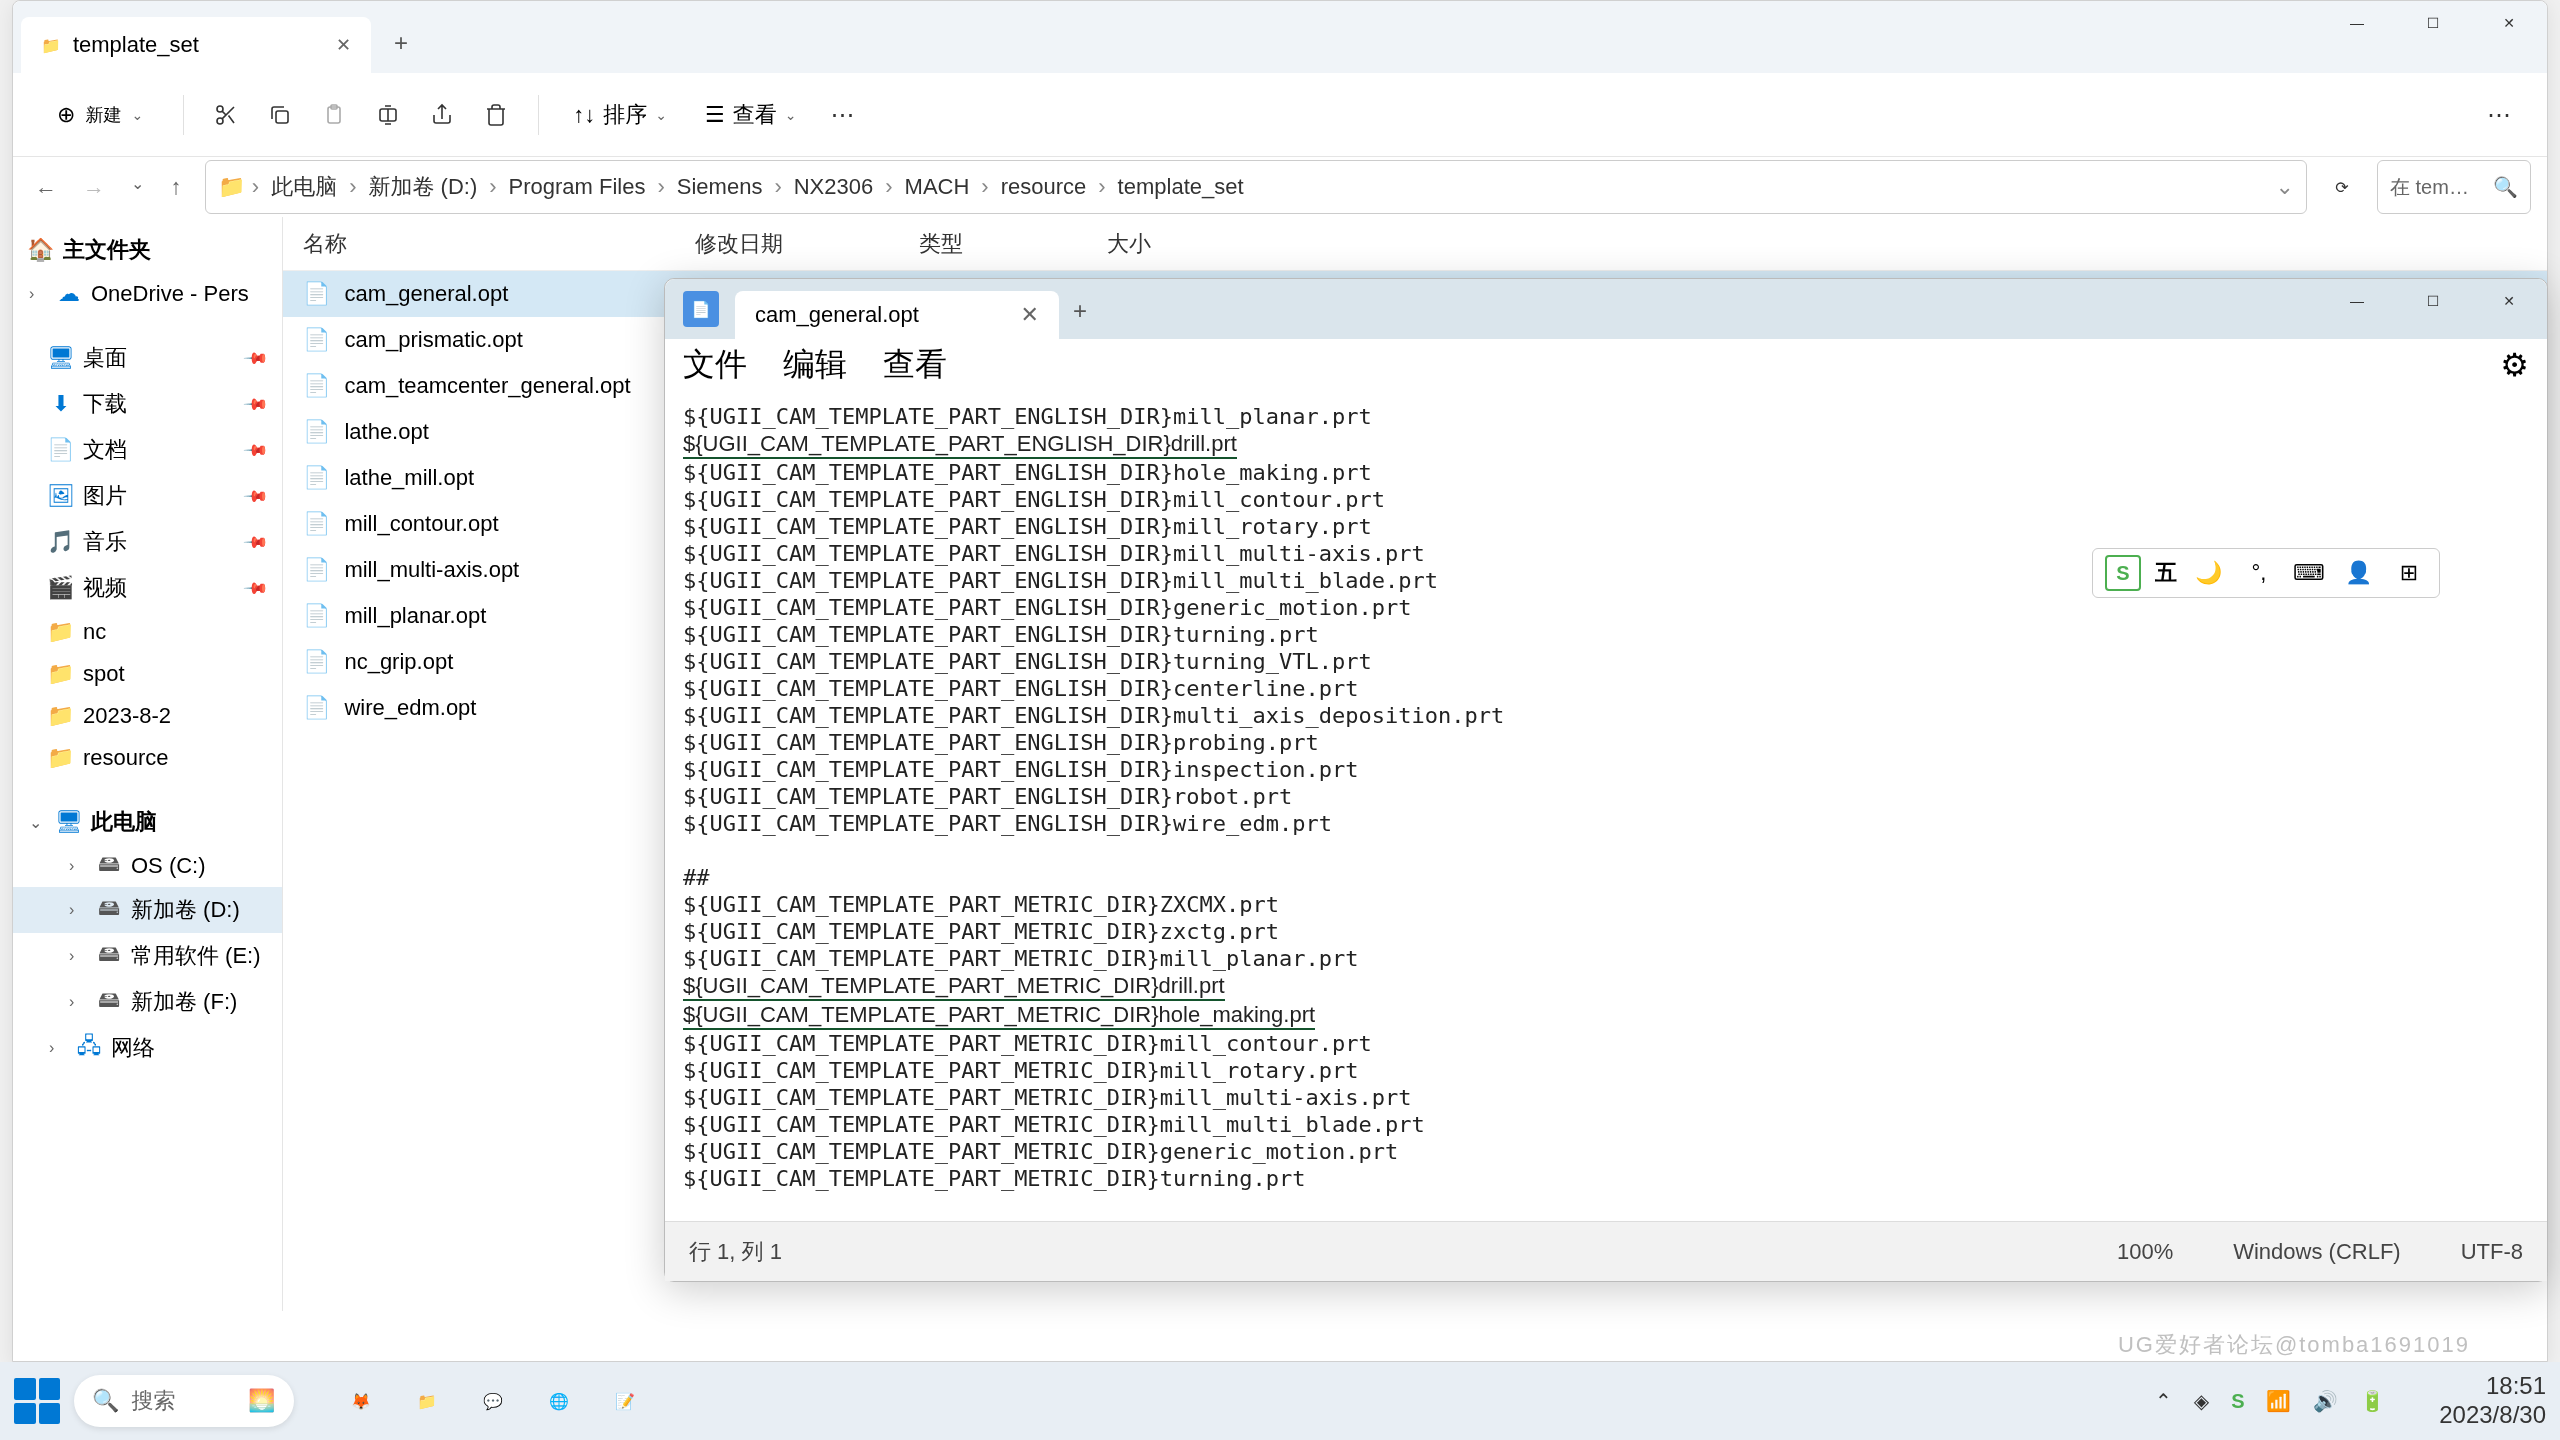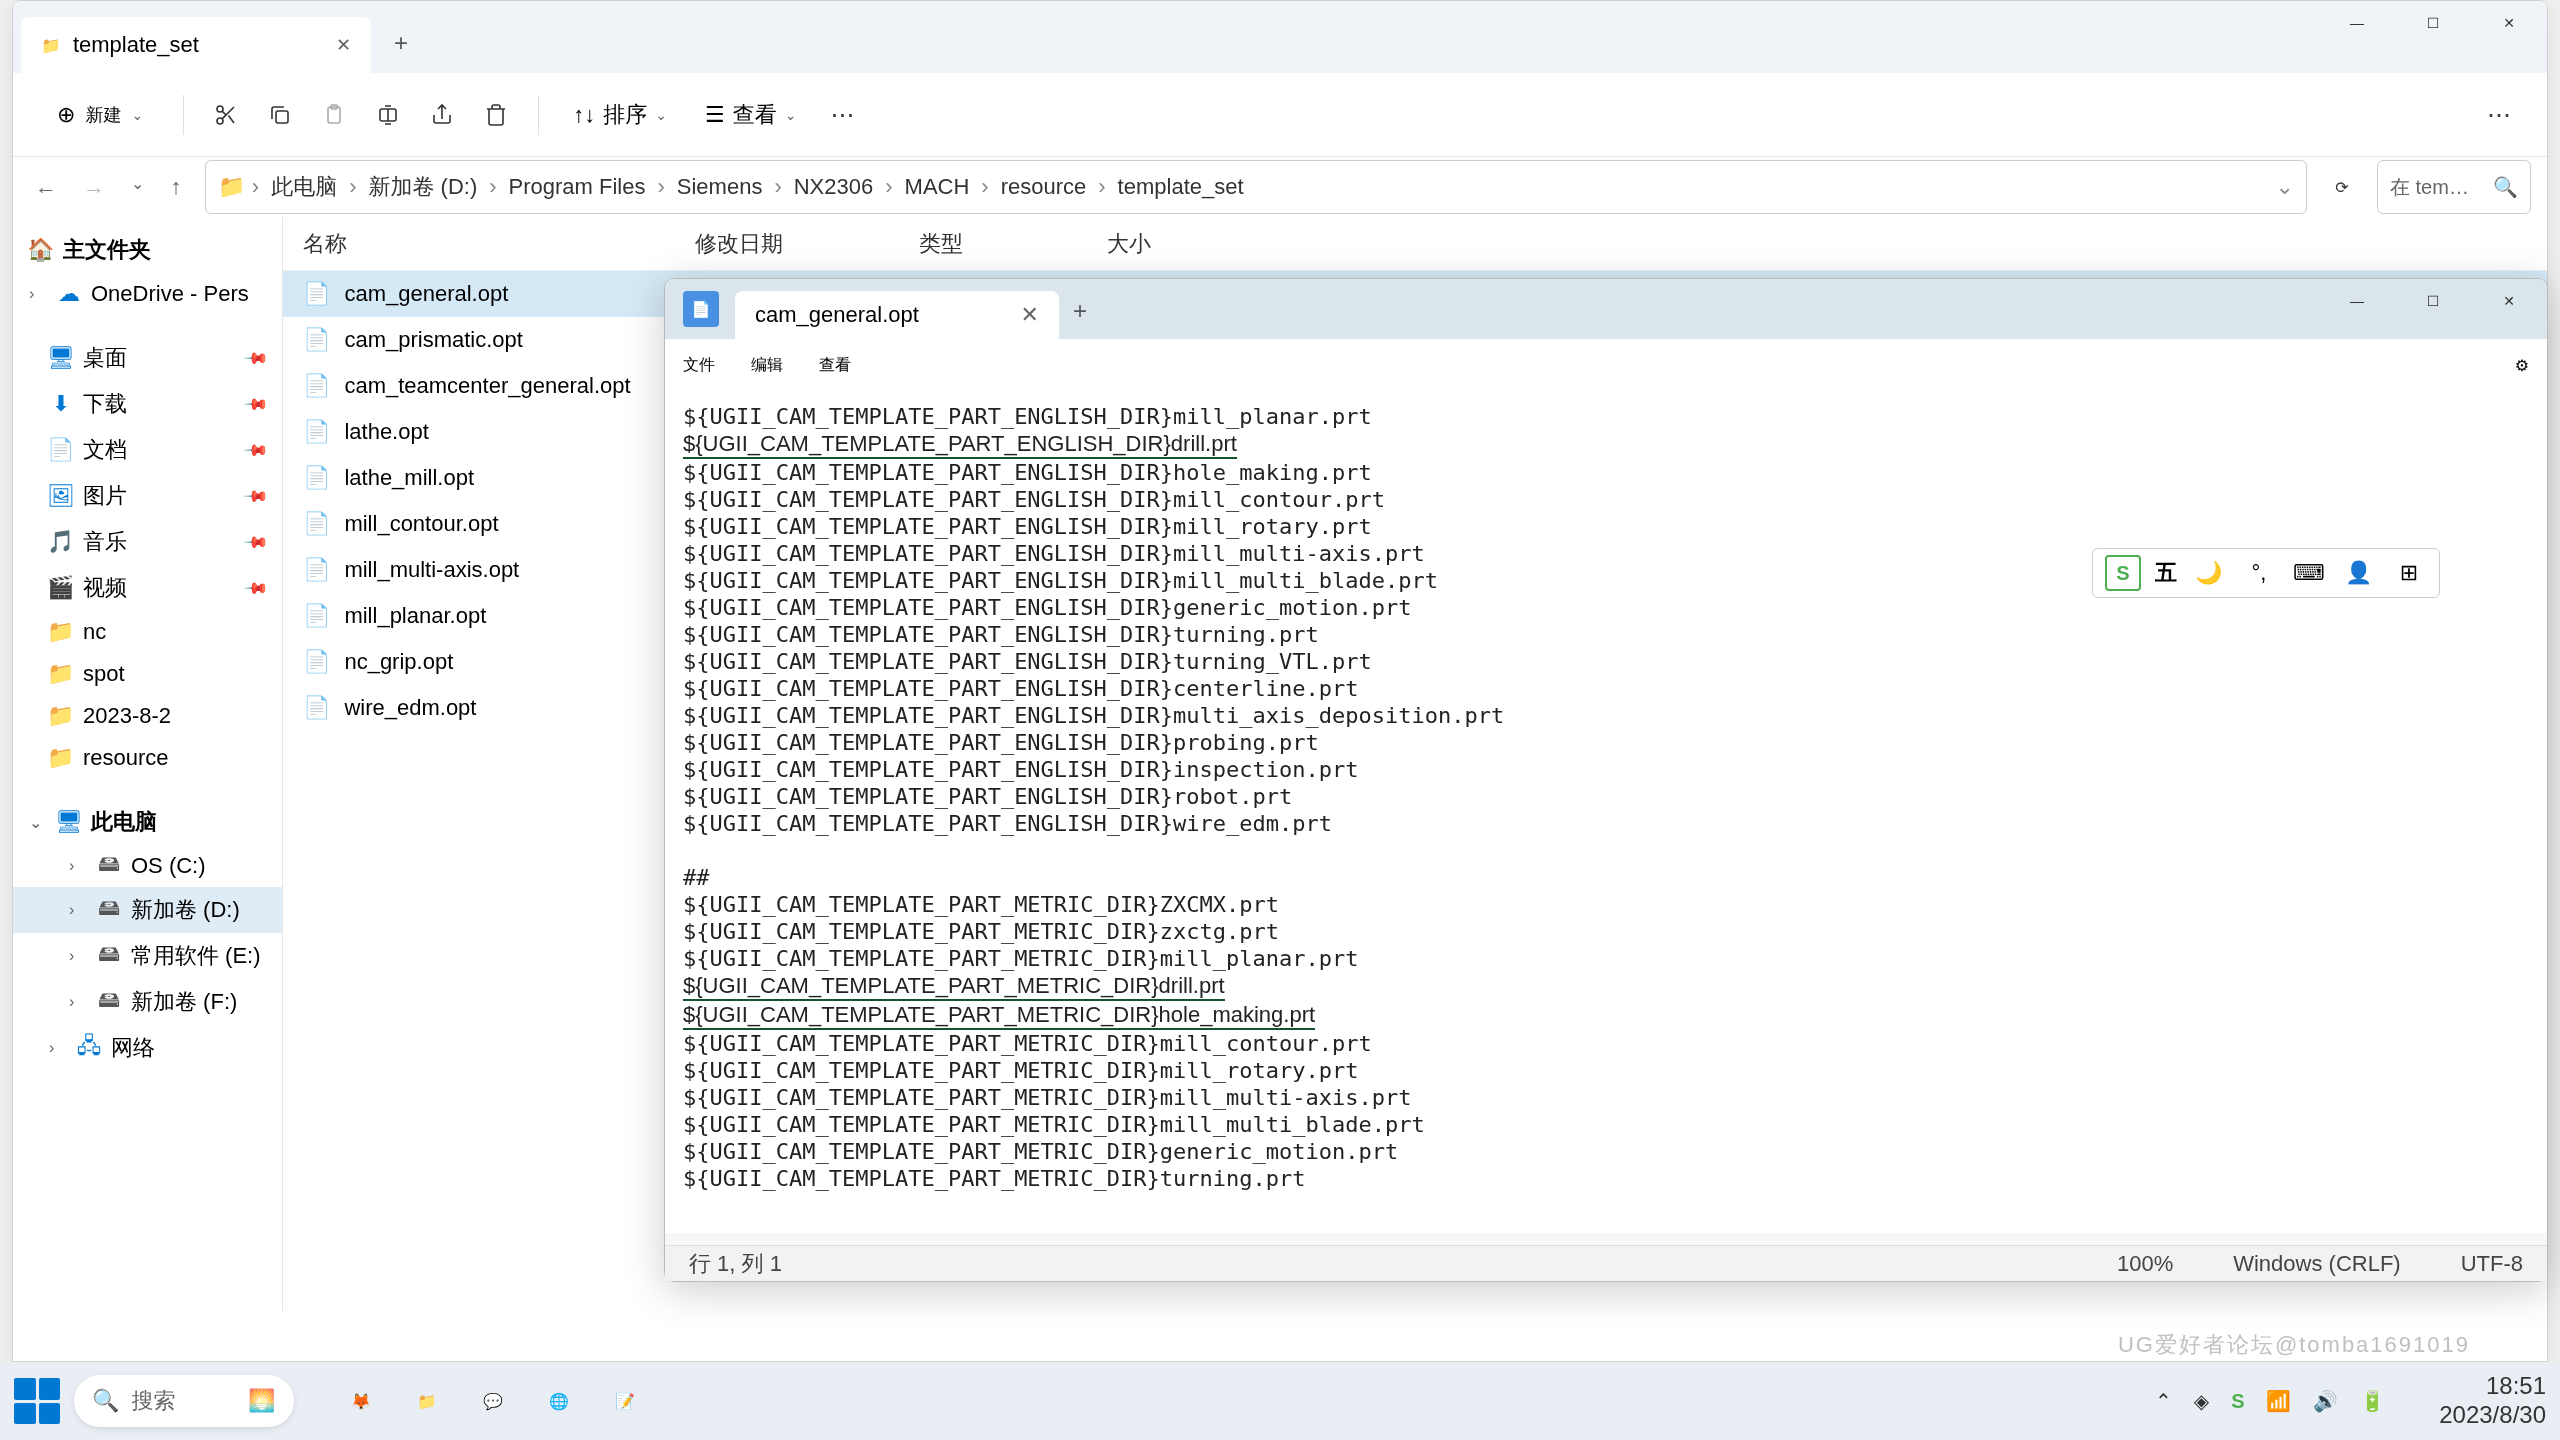--- a/index.html
+++ b/index.html
@@ -56,24 +56,24 @@
 .view-mode-btn { width: 32px; height: 28px; border: 1px solid #ccc; display: flex; align-items: center; justify-content: center; font-size: 16px; }
 
 
 .notepad { position: absolute; left: 664px; top: 278px; width: 1884px; height: 1004px; background: #f7f7f7; border: 1px solid #bbb; border-radius: 10px; box-shadow: 0 8px 40px rgba(0,0,0,0.2); }
 .np-tabs { height: 60px; background: #dae5ec; display: flex; align-items: flex-end; padding-left: 18px; border-radius: 10px 10px 0 0; position: relative; }
 .np-app-icon { width: 36px; height: 36px; background: #4a90e2; border-radius: 4px; display: flex; align-items: center; justify-content: center; color: white; margin-right: 16px; margin-bottom: 12px; }
 .np-tab { height: 48px; width: 324px; background: white; border-radius: 8px 8px 0 0; display: flex; align-items: center; padding: 0 20px; gap: 10px; font-size: 22px; }
 .np-tab-close { margin-left: auto; color: #666; }
 .np-new-tab { margin-left: 14px; margin-bottom: 14px; font-size: 24px; color: #555; }
 .np-wincontrols { position: absolute; right: 0; top: 0; display: flex; }
-.np-menu { height: 52px; display: flex; align-items: center; padding: 0 18px; gap: 36px; font-size: 16px; background: white; }
+.np-menu { height: 52px; display: flex; align-items: center; padding: 0 18px; gap: 36px; font-size: 32px; background: white; }
 .np-settings { position: absolute; right: 18px; }
 .np-content { height: calc(100% - 60px - 52px - 48px); background: white; padding: 12px 18px; font-family: "Consolas", monospace; font-size: 22px; line-height: 27px; white-space: pre; color: #222; overflow: hidden; }
-.np-status { position: absolute; bottom: 0; left: 0; right: 0; height: 36px; background: #f2f2f2; border-top: 1px solid #ddd; display: flex; align-items: center; padding: 0 24px; font-size: 22px; color: #444; }
+.np-status { position: absolute; bottom: 0; left: 0; right: 0; height: 60px; background: #f2f2f2; border-top: 1px solid #ddd; display: flex; align-items: center; padding: 0 24px; font-size: 22px; color: #444; }
 .np-status-r { margin-left: auto; display: flex; gap: 60px; }
 .underline-red2 { display: inline-block; border-bottom: 2px solid #14532d; }
 
 
 .taskbar { position: absolute; bottom: 0; left: 0; right: 0; height: 78px; background: #e8eef4; display: flex; align-items: center; padding: 0 14px; }
 .tb-start { width: 46px; height: 46px; display: grid; grid-template-columns: 1fr 1fr; grid-template-rows: 1fr 1fr; gap: 3px; }
 .tb-start div { background: #0078d4; border-radius: 2px; }
 .tb-search { margin-left: 14px; width: 220px; height: 52px; border-radius: 26px; background: white; display: flex; align-items: center; padding: 0 18px; gap: 12px; font-size: 22px; color: #666; box-shadow: 0 2px 6px rgba(0,0,0,0.1); }
 .tb-apps { margin-left: 40px; display: flex; gap: 12px; }
 .tb-app { width: 54px; height: 54px; display: flex; align-items: center; justify-content: center; border-radius: 6px; }

